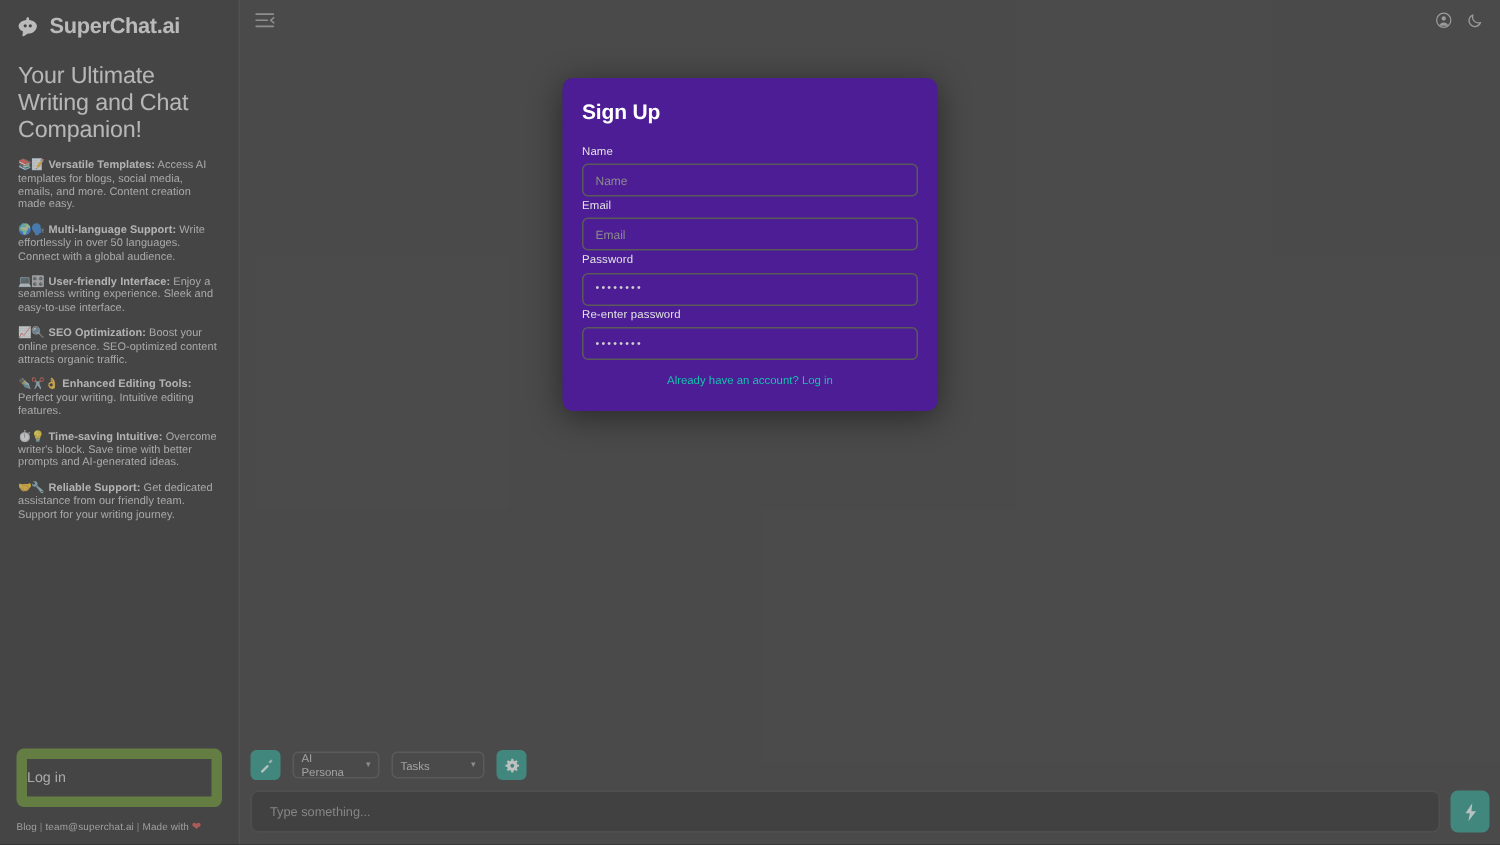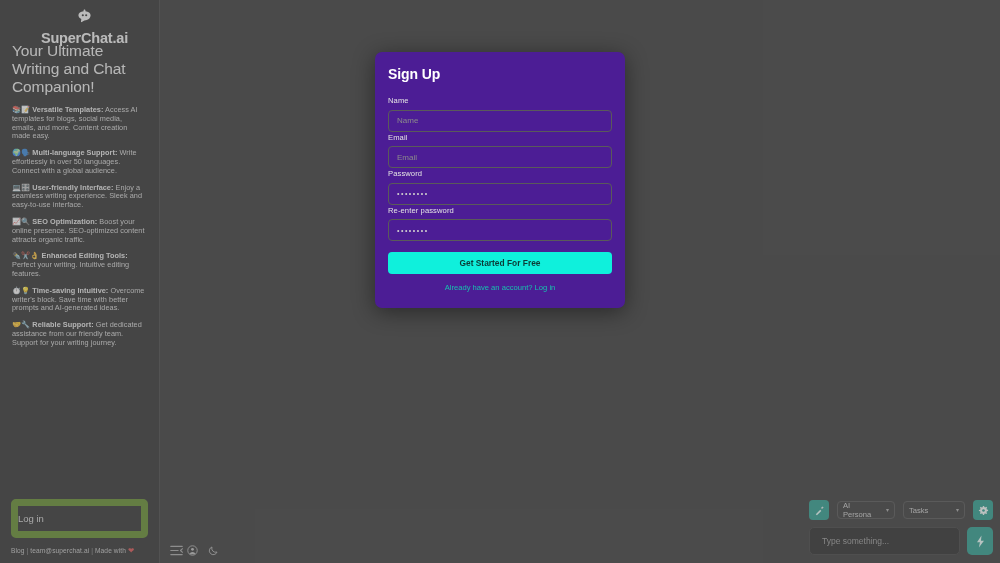--- a/index.html
+++ b/index.html
@@ -31,21 +31,20 @@
     display: flex;
     flex-direction: column;
   }
 
   .brand {
     display: flex;
     align-items: center;
     gap: 6px;
     padding: 8px 0 0 10px;
     height: 28px;
-    flex-direction: column;
   }
   .brand-logo { width: 17px; height: 17px; display: block; }
   .brand-name {
     font-size: 14.5px;
     font-weight: bold;
     color: #efefef;
     letter-spacing: -0.2px;
     line-height: 1;
   }
 
@@ -100,24 +99,23 @@
     white-space: nowrap;
   }
   .footer-links .sep { color: #8a8a8a; }
   .heart { color: #d63a3a; font-size: 7.5px; }
 
   
   #main {
     flex: 1 1 auto;
     height: 563px;
     display: flex;
-    flex-direction: row;
+    flex-direction: column;
     background: #1c1c1c;
     position: relative;
-    align-items: flex-end;
   }
 
   .topbar {
     height: 26px;
     flex: 0 0 26px;
     display: flex;
     align-items: center;
     justify-content: space-between;
     padding: 0 9px 0 8px;
   }
@@ -434,15 +432,14 @@
   <div class="field">
     <label class="field-label">Password</label>
     <input class="field-input pw" type="text" value="••••••••" style="">
   </div>
 
   <div class="field">
     <label class="field-label">Re-enter password</label>
     <input class="field-input pw" type="text" value="••••••••" style="">
   </div>
 
-  <button class="cta">Get Started For Free</button>
   <a class="alt-link">Already have an account? Log in</a>
 </div>
 
 </body></html>

